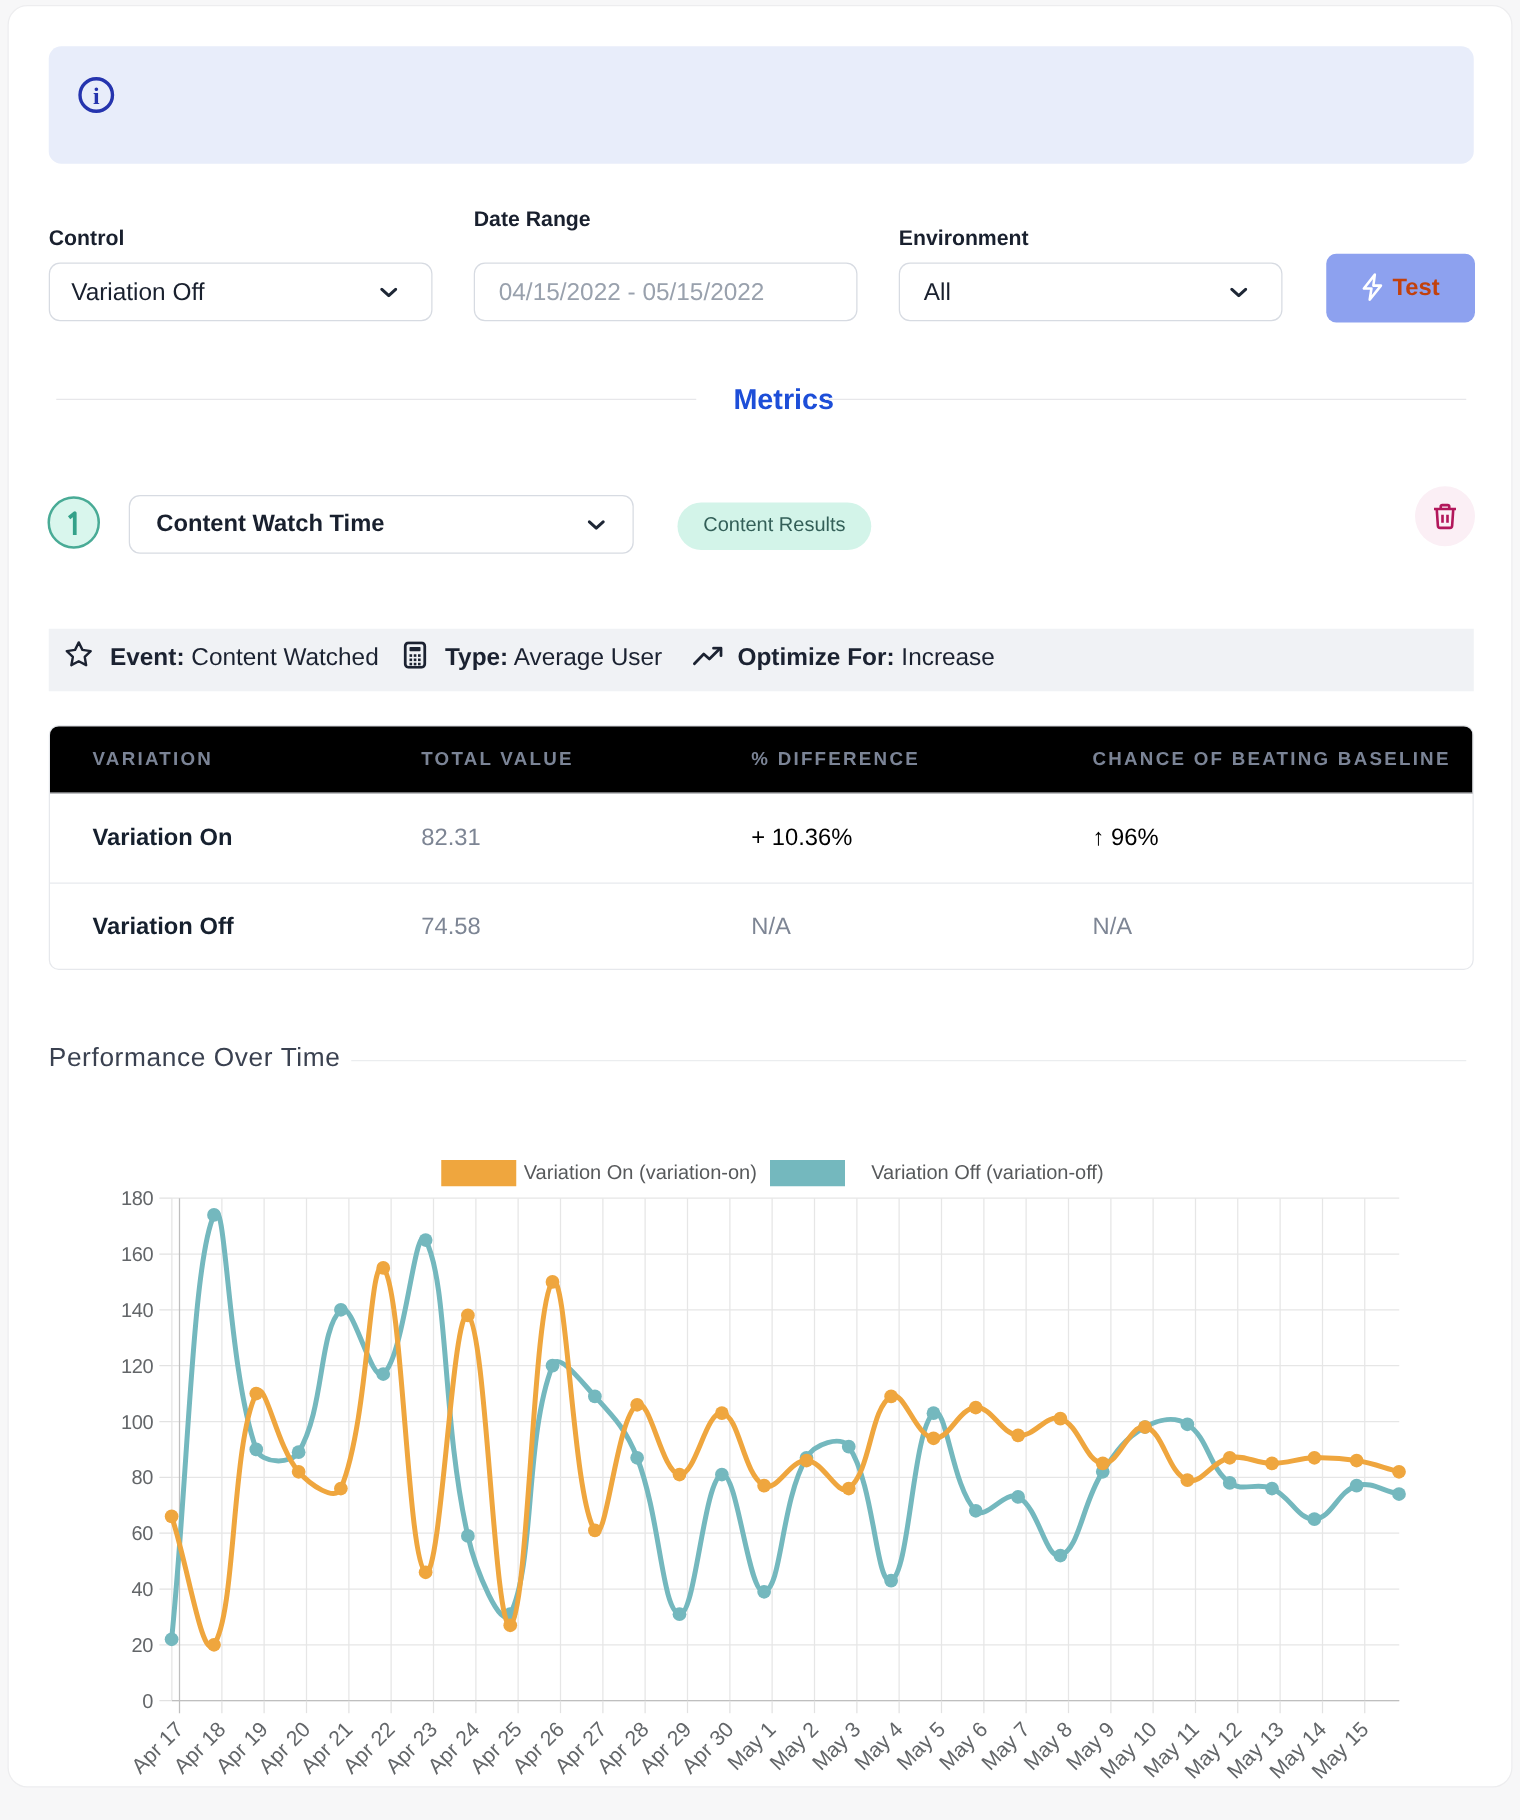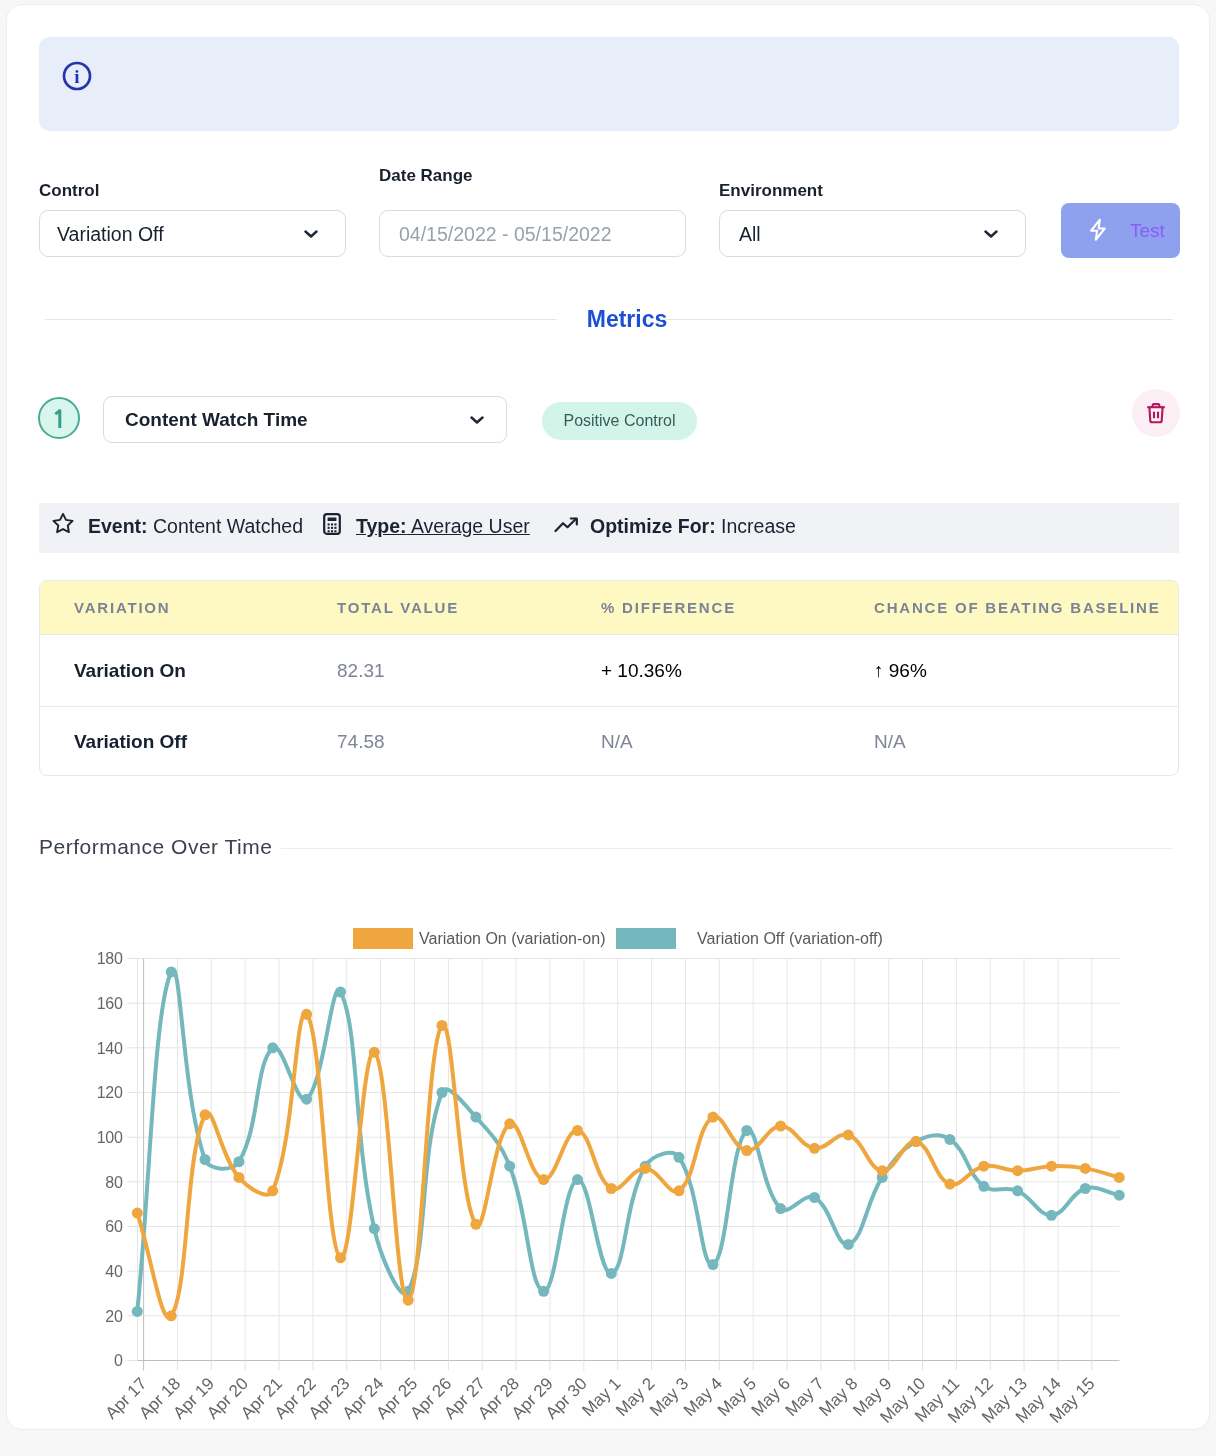--- a/index.html
+++ b/index.html
@@ -13,21 +13,21 @@
   .input-text { font-size:19.5px; color:#19202e; }
   .chev { width:14px; height:8px; }
   .testbtn { left:1054px; top:198px; width:119px; height:55px; background:#8da1ef; border-radius:8px; color:#fff; }
   .hline { height:1px; background:#e7e7ea; }
   .badge { left:31px; top:392px; width:42px; height:42px; border-radius:50%; background:#d9f6ed; border:2.5px solid #49ab96; }
   .pill { left:535px; top:397px; width:155px; height:38px; border-radius:19px; background:#d3f4e9; color:#335f58; font-size:16px; text-align:center; line-height:38px; }
   .trash { left:1125px; top:384px; width:48px; height:48px; border-radius:50%; background:#fbeff5; }
   .ebar { left:32px; top:498px; width:1140px; height:50px; background:#f0f2f5; }
   .etext { top:510px; font-size:19.5px; color:#1b2231; }
   .tbl { left:32px; top:575px; width:1140px; height:196px; border:1px solid #e6e8ec; border-radius:8px; overflow:hidden; }
-  .thead { position:absolute; left:0; top:0; width:100%; height:54px; background:#fef9c3; border-bottom:1px solid #e6e8ec; }
+  .thead { position:absolute; left:0; top:0; width:100%; height:54px; background:#000000; border-bottom:1px solid #e6e8ec; }
   .th { position:absolute; top:18px; font-size:15px; font-weight:bold; color:#7b8496; letter-spacing:1.8px; }
   .td { position:absolute; font-size:19px; color:#7d8594; }
   .green { color:#000000; }
 </style>
 </head>
 <body>
 <div class="card">
 
   <div class="abs banner"></div>
   <svg class="abs" style="left:55px; top:56px;" width="30" height="30" viewBox="0 0 30 30">
@@ -51,36 +51,36 @@
   <div class="abs input" style="left:712px; top:205px; width:307px;"></div>
   <div class="abs input-text" style="left:732px; top:218px;">All</div>
   <svg class="abs chev" style="left:977px; top:225px;" viewBox="0 0 14 8">
       <path d="M1.5 1.5 L7 6.5 L12.5 1.5" fill="none" stroke="#1e2736" stroke-width="2.4" stroke-linecap="round" stroke-linejoin="round"></path>
     </svg>
 
   <div class="abs testbtn"></div>
   <svg class="abs" style="left:1079px; top:212px;" width="26" height="26" viewBox="0 0 24 24">
       <path d="M12.8 2.5 L4.7 12.7 h5.6 l-1.3 8.3 8.3-10.4 h-5.6 z" fill="none" stroke="#fff" stroke-width="1.9" stroke-linejoin="round"></path>
     </svg>
-  <div class="abs" style="left:1107px; top:215px; font-size:19px; font-weight:normal; color:#8b5cf6;margin-left:16px;">Test</div>
+  <div class="abs" style="left:1107px; top:215px; font-size:19px; font-weight:bold; color:#c2410c;">Test</div>
 
   <div class="abs hline" style="left:38px; top:314px; width:512px;"></div>
   <div class="abs" style="left:572px; top:301px; width:96px; text-align:center; font-size:23px; font-weight:bold; color:#1d4ed8;">Metrics</div>
   <div class="abs hline" style="left:653px; top:314px; width:513px;"></div>
 
   <div class="abs badge"></div>
   <svg class="abs" style="left:31px; top:392px;" width="42" height="42" viewBox="0 0 42 42">
       <path d="M17.3 17.2 L21.8 13.6 V31" fill="none" stroke="#33a189" stroke-width="3" stroke-linejoin="round"></path>
     </svg>
   <div class="abs input" style="left:96px; top:391px; width:404px; height:47px;"></div>
   <div class="abs input-text" style="left:118px; top:404px; font-weight:bold; font-size:19px;">Content Watch Time</div>
   <svg class="abs chev" style="left:463px; top:411px;" viewBox="0 0 14 8">
       <path d="M1.5 1.5 L7 6.5 L12.5 1.5" fill="none" stroke="#1e2736" stroke-width="2.4" stroke-linecap="round" stroke-linejoin="round"></path>
     </svg>
-  <div class="abs pill">Positive Control</div>
+  <div class="abs pill">Content Results</div>
   <div class="abs trash"></div>
   <svg class="abs" style="left:1137px; top:396px;" width="24" height="24" viewBox="0 0 24 24">
     <g fill="none" stroke="#b2175b" stroke-width="2.1">
       <path d="M3.2 6.2 h17.6"></path>
       <path d="M8.6 6 V4.2 a1.1 1.1 0 0 1 1.1-1.1 h4.6 a1.1 1.1 0 0 1 1.1 1.1 V6"></path>
       <path d="M5.4 6.4 l0.9 13.2 a1.8 1.8 0 0 0 1.8 1.7 h7.8 a1.8 1.8 0 0 0 1.8-1.7 l0.9-13.2"></path>
       <path d="M10 10.8 v6.4 M14 10.8 v6.4"></path>
     </g>
   </svg>
 
@@ -97,21 +97,21 @@
         <rect x="9" y="10.4" width="2.1" height="2.1"></rect>
         <rect x="12.4" y="10.4" width="2.1" height="2.1"></rect>
       <rect x="5.6" y="13.8" width="2.1" height="2.1"></rect>
         <rect x="9" y="13.8" width="2.1" height="2.1"></rect>
         <rect x="12.4" y="13.8" width="2.1" height="2.1"></rect>
       <rect x="5.6" y="17.2" width="2.1" height="2.1"></rect>
         <rect x="9" y="17.2" width="2.1" height="2.1"></rect>
         <rect x="12.4" y="17.2" width="2.1" height="2.1"></rect>
     </g>
   </svg>
-  <div class="abs etext" style="left:349px;text-decoration:underline;"><b>Type:</b> Average User</div>
+  <div class="abs etext" style="left:349px;"><b>Type:</b> Average User</div>
   <svg class="abs" style="left:547px; top:512px;" width="25" height="16" viewBox="0 0 25 16">
     <path d="M1.5 14 L9 6.2 l4.5 4 L22 1.8" fill="none" stroke="#1b2231" stroke-width="2.2" stroke-linecap="round" stroke-linejoin="round"></path>
     <path d="M16.8 1.5 h6 v6" fill="none" stroke="#1b2231" stroke-width="2.2" stroke-linecap="round" stroke-linejoin="round"></path>
   </svg>
   <div class="abs etext" style="left:583px;"><b>Optimize For:</b> Increase</div>
 
   <div class="abs tbl">
     <div class="thead">
       <div class="th" style="left:34px;">VARIATION</div>
       <div class="th" style="left:297px;">TOTAL VALUE</div>

